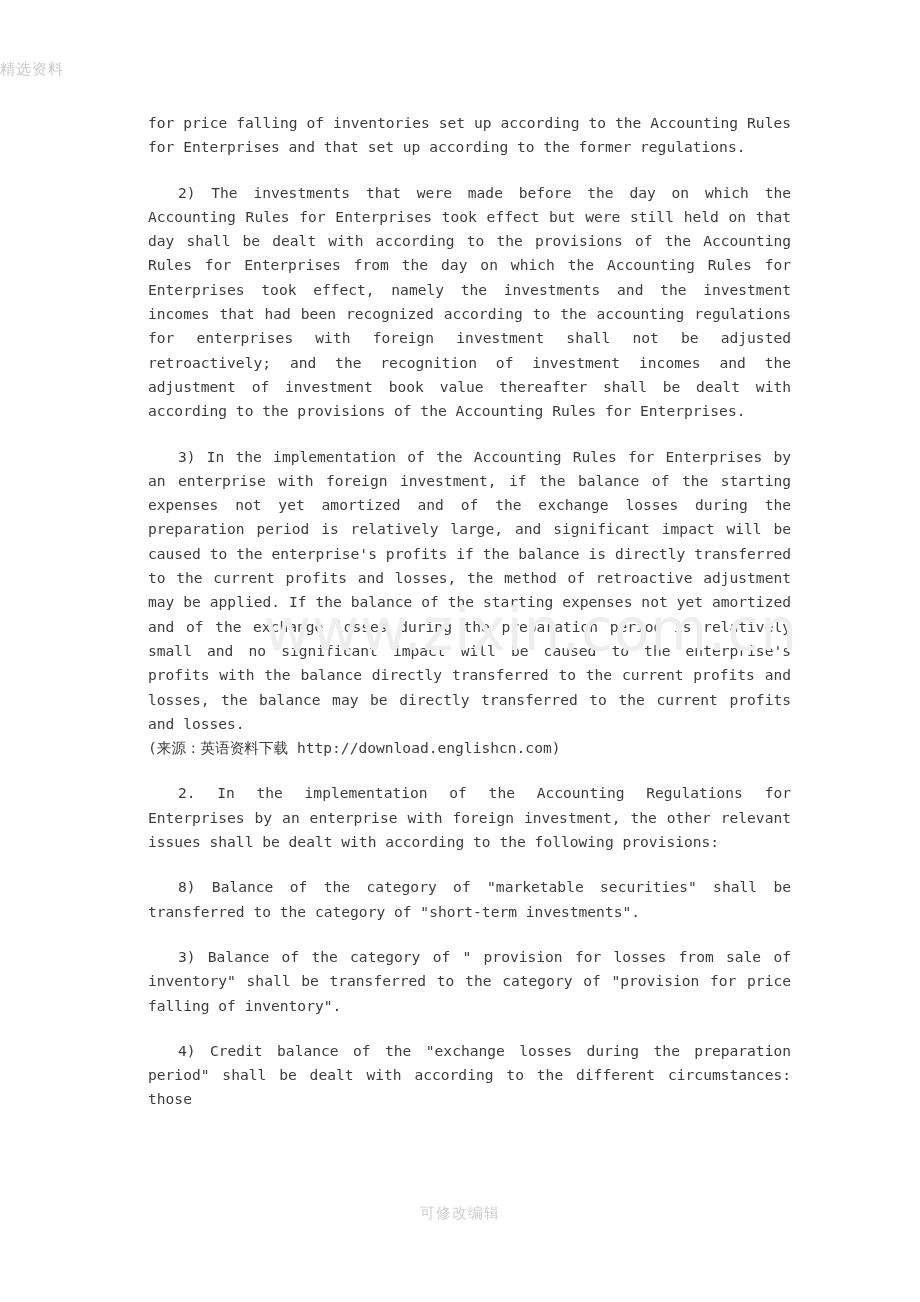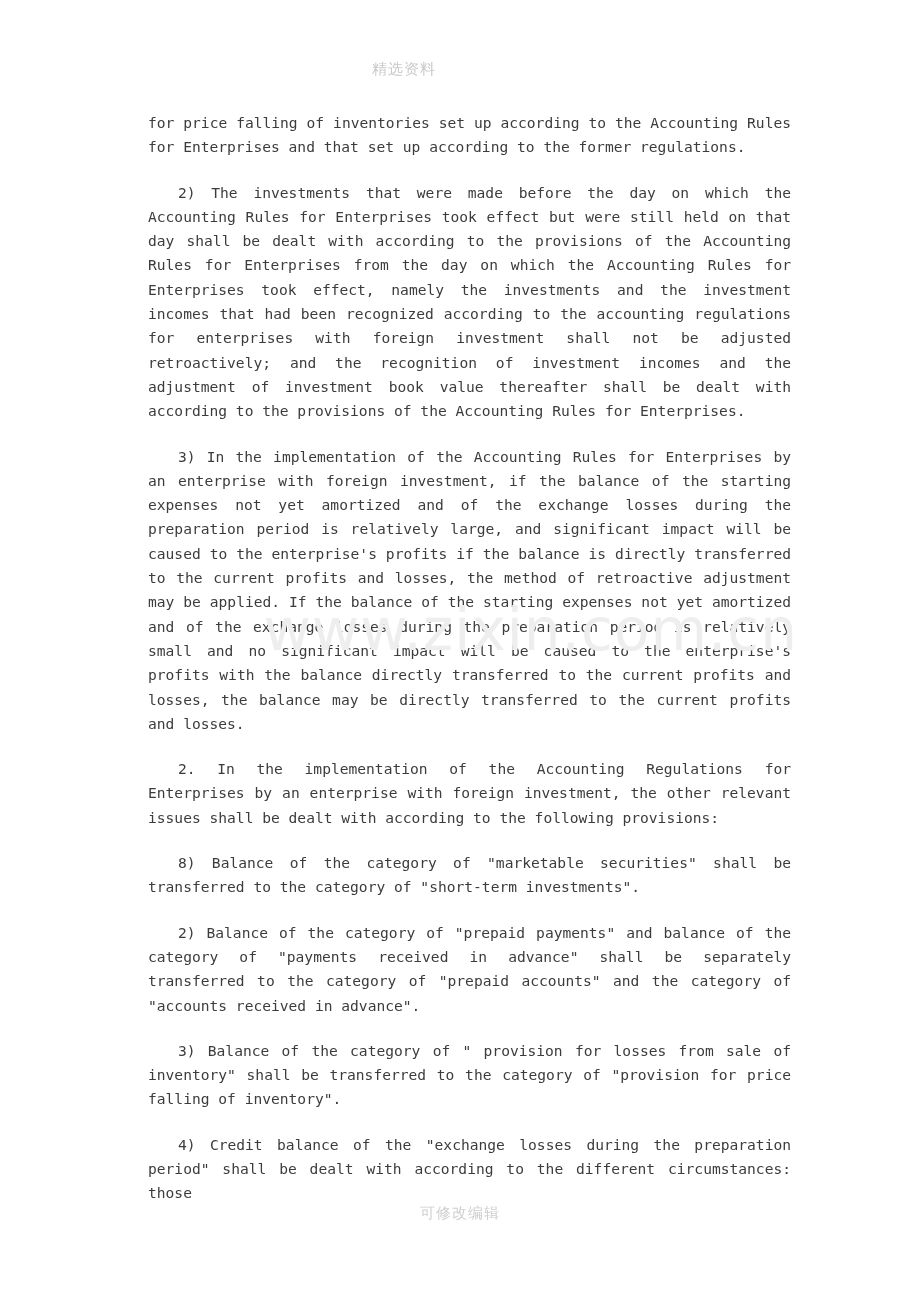--- a/index.html
+++ b/index.html
@@ -17,21 +17,21 @@
     background: #ffffff;
     overflow: hidden;
   }
 
   
   .page-header {
     position: absolute;
     top: 60px;
     left: 0;
     width: 808px;
-    text-align: center;
+    text-align: left;
     font-family: "DejaVu Sans", "Liberation Sans", sans-serif;
     font-size: 15px;
     letter-spacing: 1px;
     color: #c9c9c9;
     user-select: none;
   }
   .page-footer {
     position: absolute;
     top: 1204px;
     left: 0;
@@ -97,22 +97,22 @@
 <div class="page">
 
   <div class="page-header">精选资料</div>
 
   <div class="watermark">www.zixin.com.cn</div>
 
   <div class="content">
       <p class="para tight">for price falling of inventories set up according to the Accounting Rules for Enterprises and that set up according to the former regulations.</p>
       <p class="para indent gap">2) The investments that were made before the day on which the Accounting Rules for Enterprises took effect but were still held on that day shall be dealt with according to the provisions of the Accounting Rules for Enterprises from the day on which the Accounting Rules for Enterprises took effect, namely the investments and the investment incomes that had been recognized according to the accounting regulations for enterprises with foreign investment shall not be adjusted retroactively; and the recognition of investment incomes and the adjustment of investment book value thereafter shall be dealt with according to the provisions of the Accounting Rules for Enterprises.</p>
       <p class="para indent gap">3) In the implementation of the Accounting Rules for Enterprises by an enterprise with foreign investment, if the balance of the starting expenses not yet amortized and of the exchange losses during the preparation period is relatively large, and significant impact will be caused to the enterprise's profits if the balance is directly transferred to the current profits and losses, the method of retroactive adjustment may be applied. If the balance of the starting expenses not yet amortized and of the exchange losses during the preparation period is relatively small and no significant impact will be caused to the enterprise's profits with the balance directly transferred to the current profits and losses, the balance may be directly transferred to the current profits and losses.</p>
+      <p class="para tight">(来源：英语资料下载 http://download.englishcn.com)</p>
       <p class="para indent gap">2. In the implementation of the Accounting Regulations for Enterprises by an enterprise with foreign investment, the other relevant issues shall be dealt with according to the following provisions:</p>
       <p class="para indent gap">8) Balance of the category of "marketable securities" shall be transferred to the category of "short-term investments".</p>
-      <p class="para indent gap">2) Balance of the category of "prepaid payments" and balance of the category of "payments received in advance" shall be separately transferred to the category of "prepaid accounts" and the category of "accounts received in advance".</p>
       <p class="para indent gap">3) Balance of the category of " provision for losses from sale of inventory" shall be transferred to the category of "provision for price falling of inventory".</p>
       <p class="para indent gap">4) Credit balance of the "exchange losses during the preparation period" shall be dealt with according to the different circumstances: those</p>
     </div>
 
   <div class="page-footer">可修改编辑</div>
 
 </div>
 
 </body></html>

